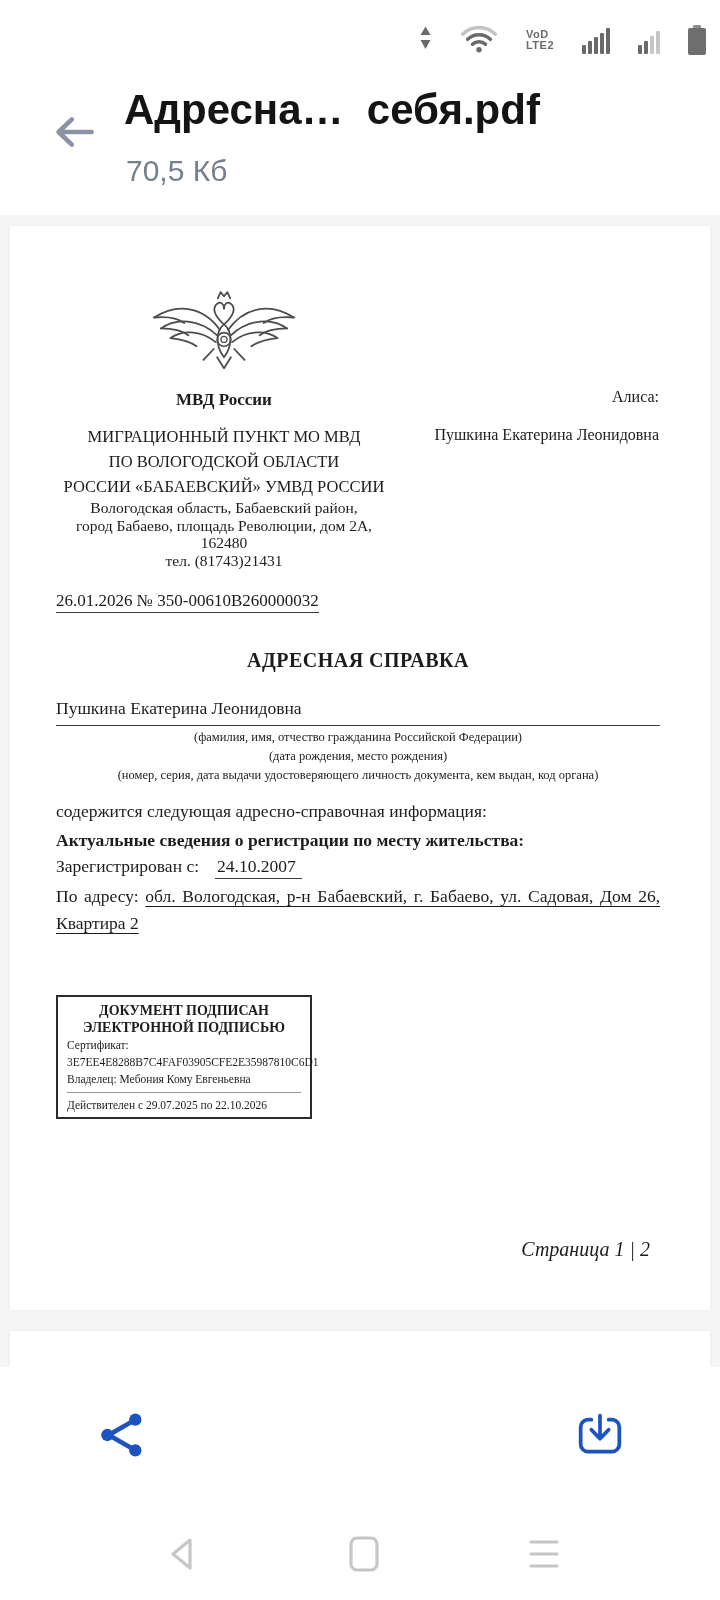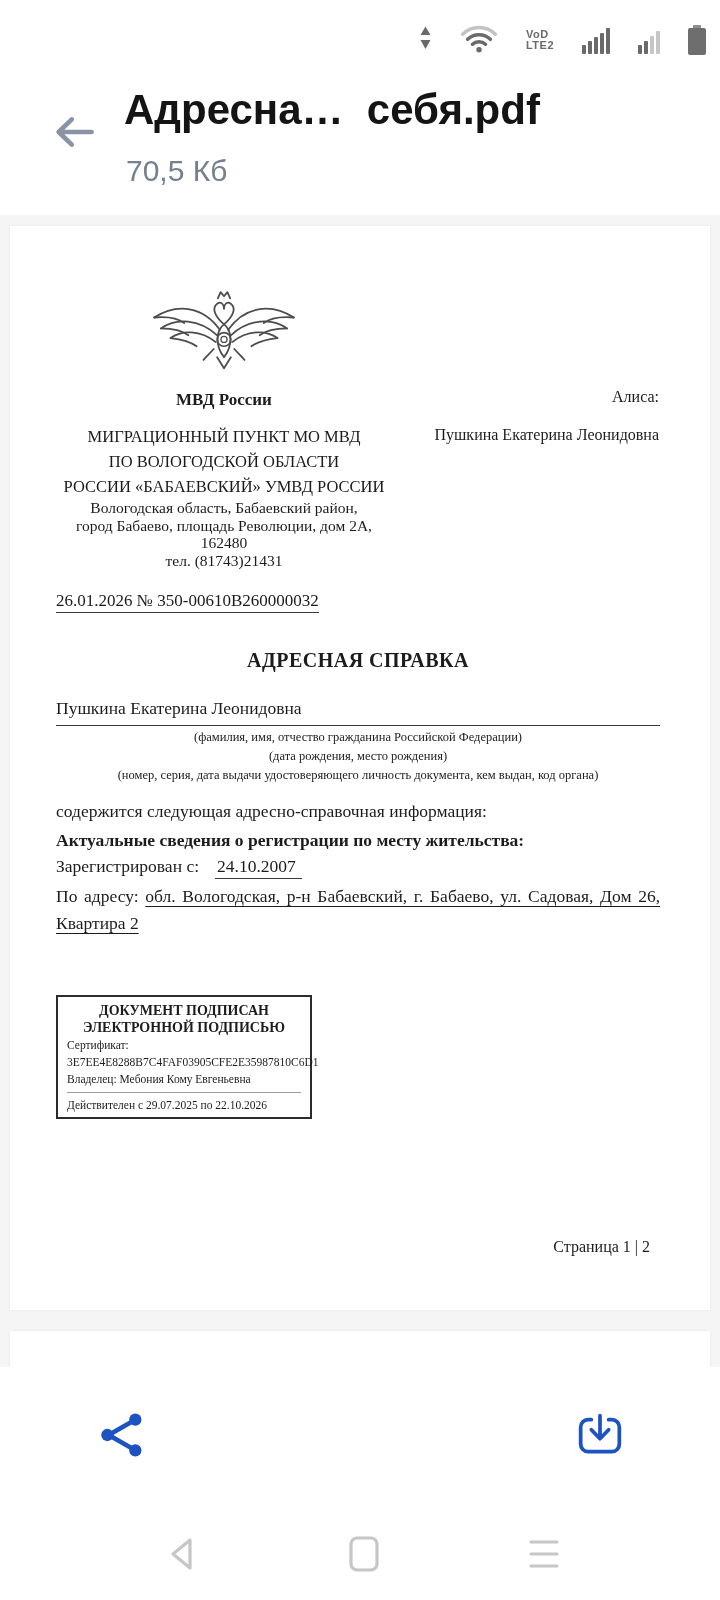--- a/index.html
+++ b/index.html
@@ -58,21 +58,21 @@
   .reg-line{margin-top:5px;font-size:17.5px;}
   .reg-line .u{display:inline-block;border-bottom:1.4px solid #3a3a3a;margin-left:16px;padding:0 6px 1px 2px;}
   .addr-line{margin-top:4px;font-size:17.5px;line-height:27px;text-align:justify;}
   .addr-line .u{text-decoration:underline;text-underline-offset:4px;text-decoration-thickness:1.4px;}
 
   .sig-box{margin-top:58px;width:256px;border:2px solid #2c2c2c;box-sizing:border-box;padding:5px 9px 4px 9px;}
   .sig-title{font-size:14px;font-weight:bold;text-align:center;line-height:17px;}
   .sig-small{font-size:11.5px;line-height:15px;margin-top:2px;}
   .sig-valid{font-size:11.5px;line-height:15px;border-top:1px solid #9a9a9a;margin-top:5px;padding-top:5px;}
 
-  .page-footer{position:absolute;right:60px;top:1012px;font-size:16px;}
+  .page-footer{position:absolute;right:60px;top:1012px;font-size:20px;font-style:italic;}
 
   
   .toolbar{position:absolute;top:1367px;left:0;right:0;height:135px;background:#fff;}
   .tb-icon{position:absolute;top:44px;width:48px;height:48px;}
   .tb-share{left:98px;}
   .tb-download{left:576px;}
 
   
   .navbar{position:absolute;top:1502px;left:0;right:0;height:98px;background:#fff;}
   .nav-ic{position:absolute;top:32px;width:40px;height:40px;}

